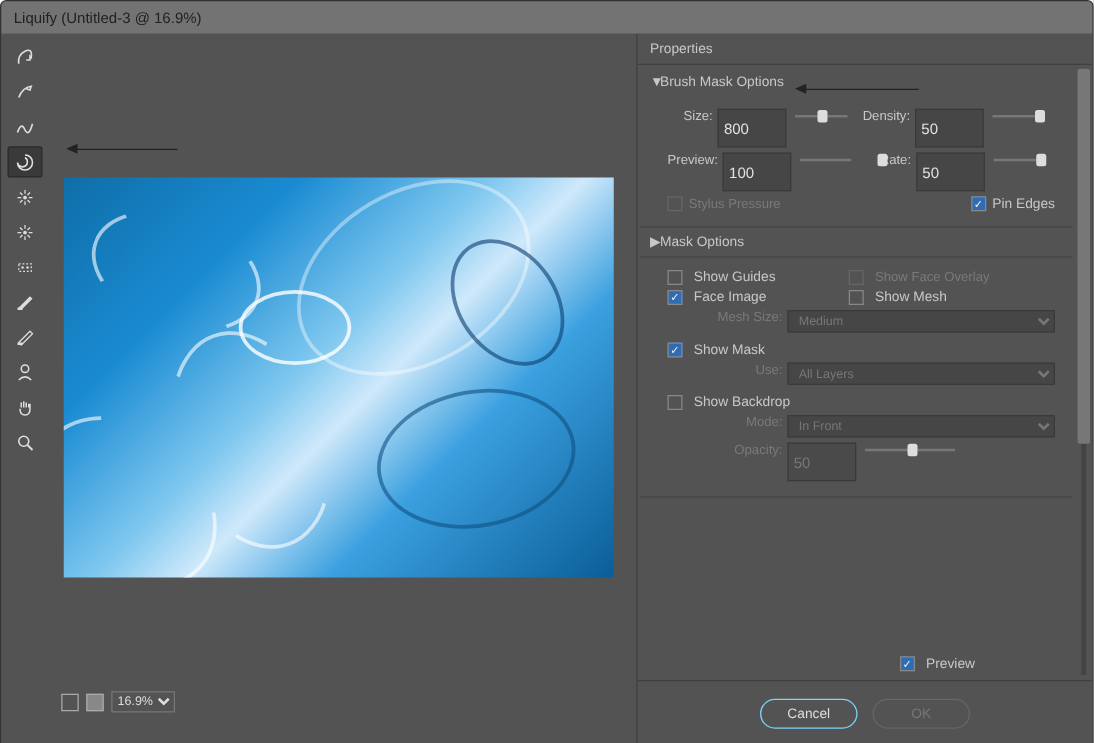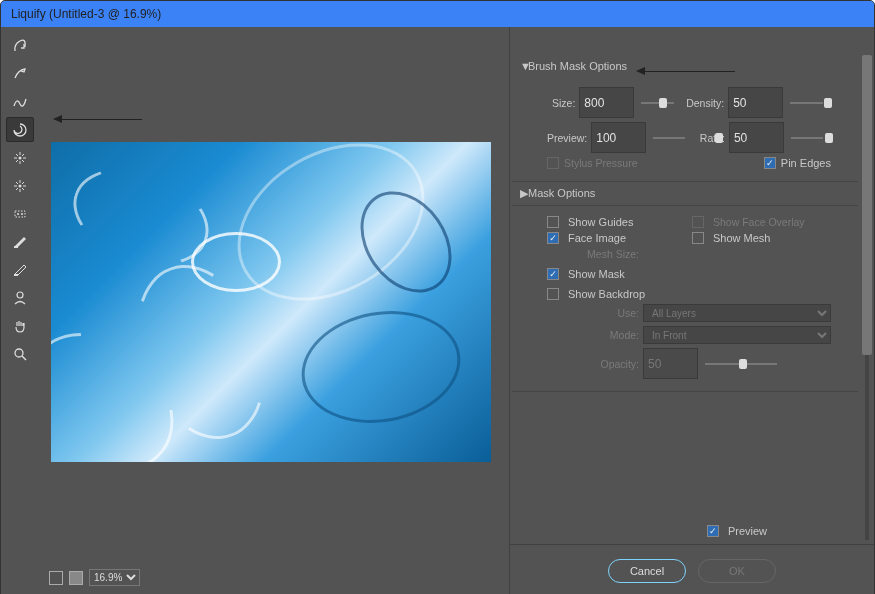--- a/index.html
+++ b/index.html
@@ -1,45 +1,45 @@
 <!DOCTYPE html>
 <html><head>
 <meta charset="utf-8">
 <style>
   *{box-sizing:border-box;margin:0;padding:0;font-family:Arial,Helvetica,sans-serif}
   body{background:#fff;font-size:11px;color:#c8c8c8;width:875px}
   .win{width:875px;border:1px solid #333;background:#535353;border-radius:5px 5px 0 0;overflow:hidden}
-  .titlebar{background:#3b82f6;color:#222;padding:6px 10px;font-size:12px}
+  .titlebar{background:#737373;color:#222;padding:6px 10px;font-size:12px}
   .body{display:flex;height:569px}
   
   .toolbar{width:38px;background:#535353;padding-top:6px;display:flex;flex-direction:column;align-items:center;gap:3px}
   .tool{width:28px;height:25px;display:flex;align-items:center;justify-content:center;color:#ddd;cursor:pointer}
   .tool.sel{background:#3a3a3a;border:1px solid #2a2a2a;border-radius:2px}
   
   .canvaswrap{flex:0 0 470px;background:#535353;position:relative}
   .annot{position:absolute;height:1px;background:#222}
   .annot:after{content:"";position:absolute;left:-8px;top:-4px;border:4px solid transparent;border-right:9px solid #222}
   .canvas{position:absolute;left:12px;top:115px;width:440px;height:320px;background:linear-gradient(135deg,#0f6ea8,#1a8bd2 25%,#7ec7ef 45%,#cfe9fb 55%,#3ba0df 70%,#0a5e98);overflow:hidden}
   
   .canvas span{position:absolute;border:3px solid rgba(255,255,255,.6);border-radius:50%;border-top-color:transparent;border-bottom-color:transparent}
-  .zoombar{position:absolute;bottom:10px;left:10px;display:flex;align-items:center;gap:6px;color:#ddd}
+  .zoombar{position:absolute;bottom:26px;left:10px;display:flex;align-items:center;gap:6px;color:#ddd}
   .zoombar .box{width:14px;height:14px;border:1px solid #aaa;display:inline-block}
   .zoombar select{background:#535353;color:#ddd;border:1px solid #777;font-size:10px;height:17px}
   
   .panel{flex:1;background:#535353;border-left:1px solid #404040;position:relative;font-size:11px;color:#c8c8c8}
   .phead{padding:6px 10px;border-bottom:1px solid #404040}
   .scroll{position:absolute;top:28px;bottom:56px;left:0;right:14px;overflow:hidden;padding:0 2px}
   .scrollbar{position:absolute;top:28px;bottom:56px;right:2px;width:10px}
   .scrollbar .track{position:absolute;top:0;bottom:0;left:3px;width:4px;background:#444}
   .scrollbar .thumb{position:absolute;top:0;height:300px;width:10px;background:#777;border-radius:2px}
   .sect{border-bottom:1px solid #454545}
   .secthead{padding:5px 8px;cursor:pointer}
   .secthead .tri{display:inline-block;width:8px}
   .body2{padding:6px 10px 8px 18px}
-  .row{display:flex;align-items:center;margin:4px 17px;gap:4px}
+  .row{display:flex;margin:4px 4px;gap:4px}
   .lbl{width:62px;text-align:right;font-size:10.5px;color:#c8c8c8}
   .lbl.dis{color:#7a7a7a}
   .numin{width:55px;height:31px;background:#464646;border:1px solid #3a3a3a;color:#e2e2e2;font-size:12px;padding:0 4px}
   .slider{width:72px;height:12px;position:relative;margin:0 8px 0 3px}
   .slider:before{content:"";position:absolute;top:5px;left:0;right:0;height:2px;background:#777}
   .slider .th{position:absolute;top:1px;width:8px;height:10px;background:#ddd;border-radius:2px}
   .chk{width:12px;height:12px;border:1px solid #888;display:inline-flex;align-items:center;justify-content:center;font-size:9px;color:#eee;margin-right:5px}
   .chk.on{background:#2e6db3}
   .chk.dis{border-color:#666}
   .selwide{flex:1;height:18px;background:#464646;border:1px solid #3a3a3a;color:#bbb;font-size:10px;padding:1px 4px}
@@ -141,20 +141,21 @@
         <span style="left:300px;top:60px;width:110px;height:80px;transform:rotate(55deg);border-color:rgba(10,60,110,.6)"></span>
       </div>
       <div class="zoombar">
         <span class="box"></span>
         <span class="box" style="background:#888"></span>
         <select><option>16.9%</option></select>
       </div>
     </div>
 
     <div class="panel">
+      <div class="phead">Properties</div>
       <div class="annot" style="top:44px;left:130px;width:95px"></div>
 
       <div class="scroll">
 
         <div class="sect">
           <div class="secthead"><span class="tri">▼</span><span>Brush Mask Options</span></div>
           <div class="body2">
             <div class="row">
               <span class="lbl">Size:</span>
               <input class="numin" value="800" style="">
@@ -204,32 +205,33 @@
                 <span class="lbl dis" style="width:auto">Show Face Overlay</span>
             </div>
             <div class="row">
               <span class="chk on">✓</span>
                 <span style="width:120px">Face Image</span>
               <span class="chk"></span>
                 <span>Show Mesh</span>
             </div>
             <div class="row">
                 <span class="lbl dis" style="width:92px">Mesh Size:</span>
+                <select class="selwide dis"><option>Medium</option></select>
               </div>
             <div class="row" style="margin-top:8px">
                 <span class="chk on">✓</span>
                 <span>Show Mask</span>
               </div>
+            <div class="row">
+                <span class="lbl dis" style="width:92px">Use:</span>
+                <select class="selwide dis"><option>All Layers</option></select>
+              </div>
             <div class="row" style="margin-top:8px">
                 <span class="chk"></span>
                 <span>Show Backdrop</span>
-              </div>
-            <div class="row">
-                <span class="lbl dis" style="width:92px">Use:</span>
-                <select class="selwide dis"><option>All Layers</option></select>
               </div>
             <div class="row">
                 <span class="lbl dis" style="width:92px">Mode:</span>
                 <select class="selwide dis"><option>In Front</option></select>
               </div>
             <div class="row">
                 <span class="lbl dis" style="width:92px">Opacity:</span>
                 <input class="numin dis" value="50" style="">
                 <div class="slider">
                   <span class="th" style="left:34px"></span>

